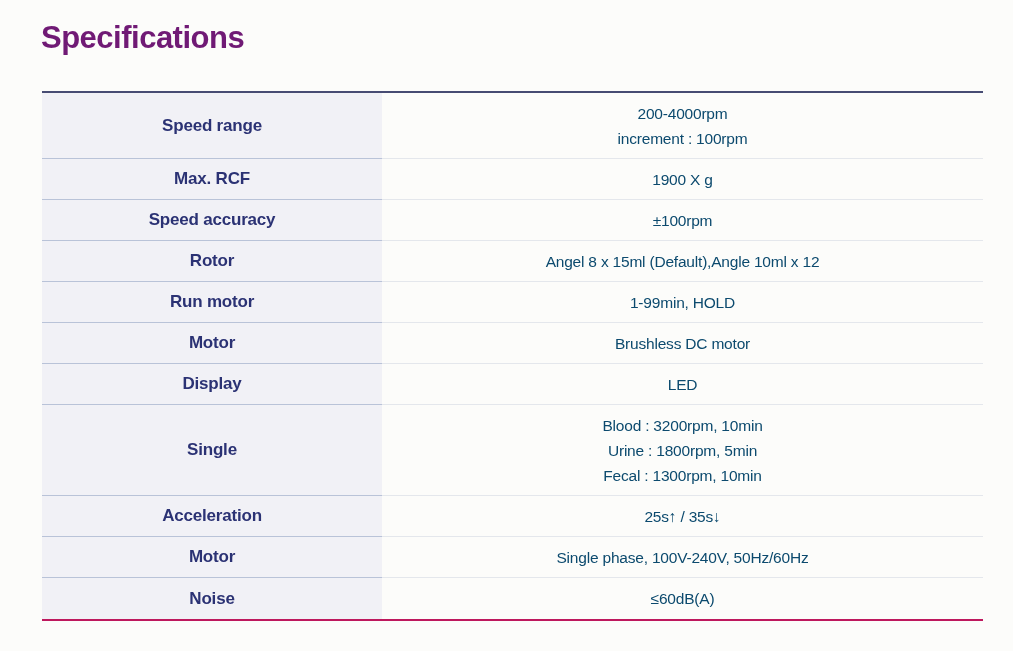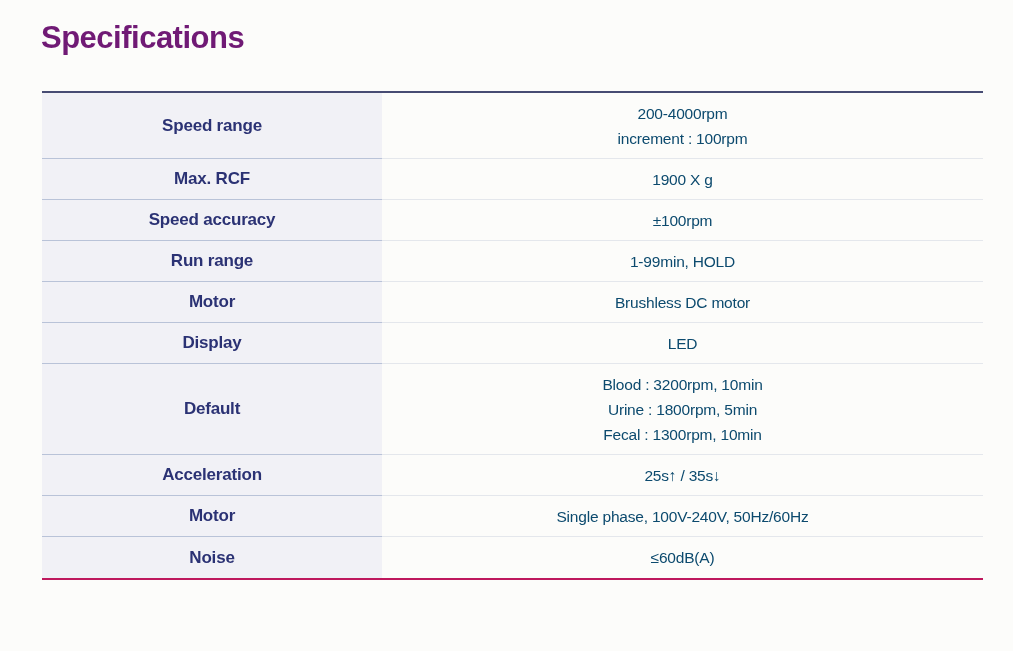--- a/index.html
+++ b/index.html
@@ -94,44 +94,50 @@
           </div>
   </div>
 
   <div class="row" style="min-height: 41px;">
     <div class="label">Speed accuracy</div>
     <div class="value">
             <div class="value-line">±100rpm</div>
           </div>
   </div>
 
+  <div class="row" style="min-height: 41px;">
+    <div class="label">Rotor</div>
+    <div class="value">
+            <div class="value-line">Angel 8 x 15ml (Default),Angle 10ml x 12</div>
+          </div>
+  </div>
 
   <div class="row" style="min-height: 41px;">
-    <div class="label">Run range</div>
+    <div class="label">Run motor</div>
     <div class="value">
             <div class="value-line">1-99min, HOLD</div>
           </div>
   </div>
 
   <div class="row" style="min-height: 41px;">
     <div class="label">Motor</div>
     <div class="value">
             <div class="value-line">Brushless DC motor</div>
           </div>
   </div>
 
   <div class="row" style="min-height: 41px;">
     <div class="label">Display</div>
     <div class="value">
             <div class="value-line">LED</div>
           </div>
   </div>
 
   <div class="row" style="min-height: 91px;">
-    <div class="label">Default</div>
+    <div class="label">Single</div>
     <div class="value">
             <div class="value-line">Blood : 3200rpm, 10min</div>
             <div class="value-line">Urine : 1800rpm, 5min</div>
             <div class="value-line">Fecal : 1300rpm, 10min</div>
           </div>
   </div>
 
   <div class="row" style="min-height: 41px;">
     <div class="label">Acceleration</div>
     <div class="value">

